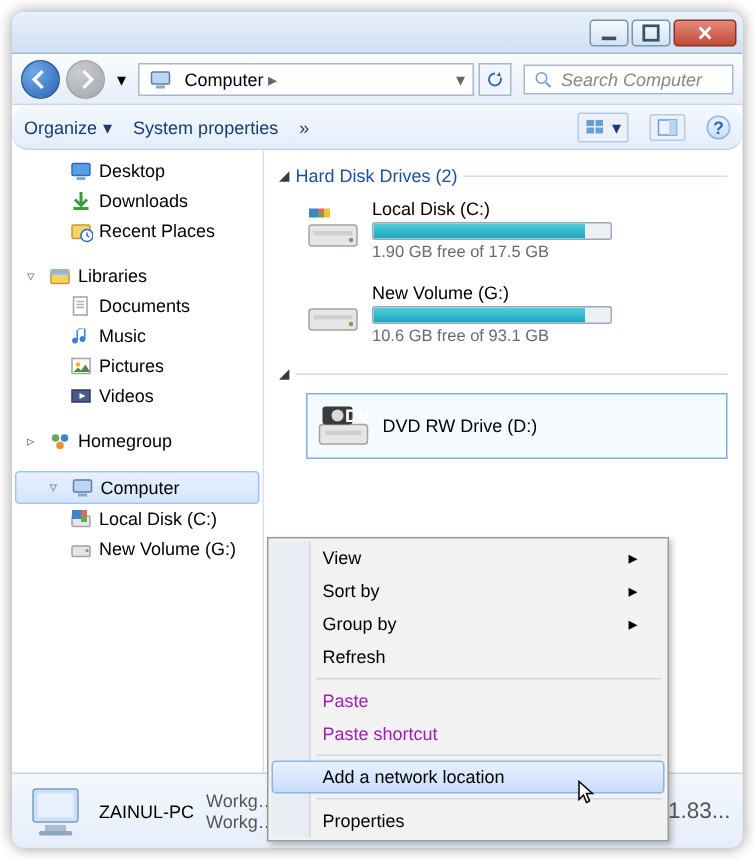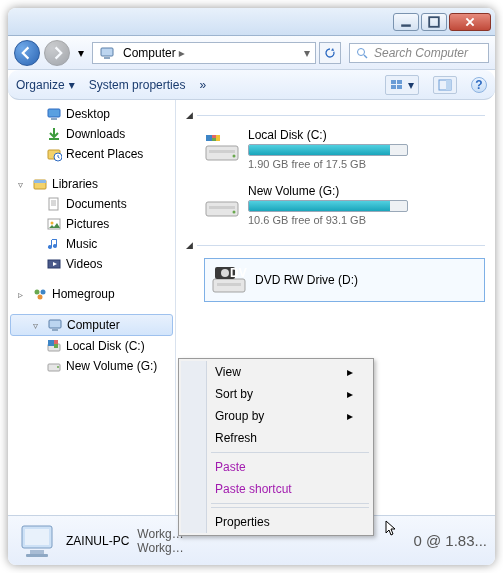--- a/index.html
+++ b/index.html
@@ -57,21 +57,21 @@
 .removable { border:1px solid #7eb0e6; padding:6px; display:flex; align-items:center; gap:8px; margin-left:18px; background:#f5faff; }
 
 
 .details { height:50px; border-top:1px solid #c6d3e4; background:linear-gradient(#f4f8fe,#e6eefb); display:flex; align-items:center; padding:4px 8px; gap:8px; overflow:hidden; }
 .details .bigicon { width:42px; height:42px; }
 .details .txt { color:#555; font-size:11px; line-height:14px;text-align:center; }
 .details .name { color:#000; font-size:12px; }
 .details .right { margin-left:auto; color:#555; font-size:15px; }
 
 
-.ctxmenu { position:absolute; left:178px; top:358px; width:196px; background:#f2f2f2; border:1px solid #9a9a9a; box-shadow:2px 2px 4px rgba(0,0,0,.25); padding:2px; }
+.ctxmenu { position:absolute; left:178px; top:358px; width:268px; background:#f2f2f2; border:1px solid #9a9a9a; box-shadow:2px 2px 4px rgba(0,0,0,.25); padding:2px; }
 .ctxmenu .gutter { position:absolute; left:2px; top:2px; bottom:2px; width:26px; background:#e9edf3; border-right:1px solid #d0d7e1; }
 .ctxitem { position:relative; padding:4px 18px 4px 34px; color:#000; display:flex; align-items:center; }
 .ctxitem.disabled { color:#a21caf; }
 .ctxitem.sel { background:linear-gradient(#e8f1fd,#c9deff); border:1px solid #8ab5ea; border-radius:3px; padding:3px 17px 3px 33px; }
 .ctxitem .sub { margin-left:auto; }
 .ctxsep { height:1px; background:#d0d7e1; margin:3px 2px 3px 30px; }
 
 
 .ico { width:16px; height:16px; display:inline-flex; align-items:center; justify-content:center; }
 .cursor { position:absolute; left:385px; top:520px; width:16px; height:16px; }
@@ -224,35 +224,35 @@
               <line x1="5" y1="7" x2="10" y2="7" stroke="#b0b0b0"></line>
               <line x1="5" y1="9" x2="10" y2="9" stroke="#b0b0b0"></line>
             </svg>
           </span>
           <span class="lbl">Documents</span>
         </div>
         <div class="tree-item lvl1">
           <span class="exp"></span>
           <span class="ico">
             <svg width="16" height="16">
+              <path d="M6 3v8a2 2 0 1 1-1-1.7V4l6-1v7a2 2 0 1 1-1-1.7V3z" fill="#3d7dd6"></path>
+            </svg>
+          </span>
+          <span class="lbl">Music</span>
+        </div>
+        <div class="tree-item lvl1">
+          <span class="exp"></span>
+          <span class="ico">
+            <svg width="16" height="16">
               <rect x="2" y="3" width="12" height="10" fill="#fff" stroke="#a3a3a3"></rect>
               <circle cx="6" cy="7" r="1.5" fill="#f0b030"></circle>
               <path d="M3 12l3-3 2 2 3-4 3 5z" fill="#4a8b4a"></path>
             </svg>
           </span>
           <span class="lbl">Pictures</span>
-        </div>
-        <div class="tree-item lvl1">
-          <span class="exp"></span>
-          <span class="ico">
-            <svg width="16" height="16">
-              <path d="M6 3v8a2 2 0 1 1-1-1.7V4l6-1v7a2 2 0 1 1-1-1.7V3z" fill="#3d7dd6"></path>
-            </svg>
-          </span>
-          <span class="lbl">Music</span>
         </div>
         <div class="tree-item lvl1">
           <span class="exp"></span>
           <span class="ico">
             <svg width="16" height="16">
               <rect x="2" y="4" width="12" height="8" fill="#4a5a8a" stroke="#2a3a6a"></rect>
               <path d="M7 6l4 2-4 2z" fill="#fff"></path>
             </svg>
           </span>
           <span class="lbl">Videos</span>
@@ -299,20 +299,21 @@
               <rect x="2" y="6" width="12" height="7" rx="1" fill="#e6e6e6" stroke="#a3a3a3"></rect>
               <circle cx="12" cy="9" r="1" fill="#6aa84f"></circle>
             </svg>
           </span>
           <span class="lbl">New Volume (G:)</span>
         </div>
       </div>
     <div class="content">
       <div class="group-hdr">
         <span style="color:#3a3a3a;font-size:9px">◢</span>
+        <span>Hard Disk Drives (2)</span>
         <div class="line"></div>
       </div>
       <div id="drives">
           <div class="drive">
             <svg class="drive-icon" viewBox="0 0 36 30">
               <rect x="2" y="12" width="32" height="14" rx="2" fill="#e6e6e6" stroke="#a3a3a3"></rect>
               <rect x="5" y="16" width="26" height="3" fill="#cfcfcf"></rect>
               <circle cx="30" cy="22" r="1.5" fill="#6aa84f"></circle>
               <rect x="2" y="1" width="6" height="6" fill="#3d85c6"></rect>
               <rect x="8" y="1" width="4" height="3" fill="#e06666"></rect>
@@ -396,20 +397,23 @@
       <span>Refresh</span>
     </div>
     <div class="ctxsep"></div>
     <div class="ctxitem disabled">
       <span>Paste</span>
     </div>
     <div class="ctxitem disabled">
       <span>Paste shortcut</span>
     </div>
     <div class="ctxsep"></div>
+    <div class="ctxitem sel">
+      <span>Add a network location</span>
+    </div>
     <div class="ctxsep"></div>
     <div class="ctxitem">
       <span>Properties</span>
     </div>
   </div>
 
 <svg class="cursor" viewBox="0 0 16 16">
     <path d="M1 1l0 12 3-3 2 5 2-1-2-5 4 0z" fill="#fff" stroke="#000" stroke-width="1"></path>
   </svg>
 

